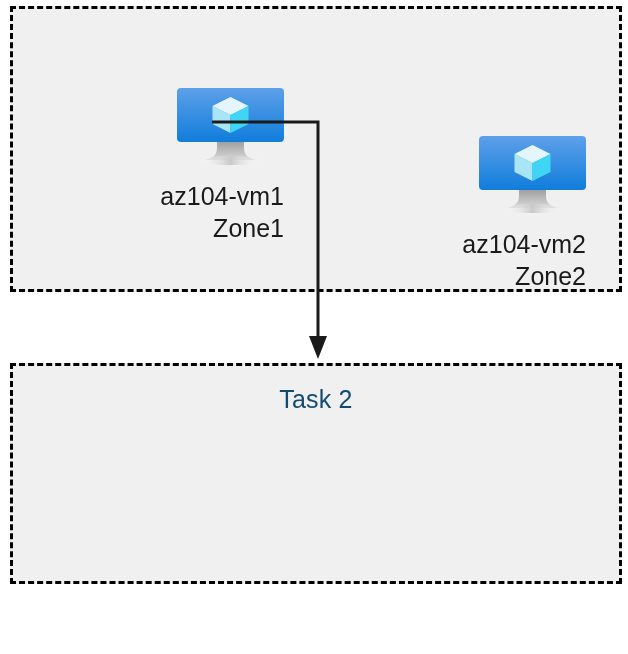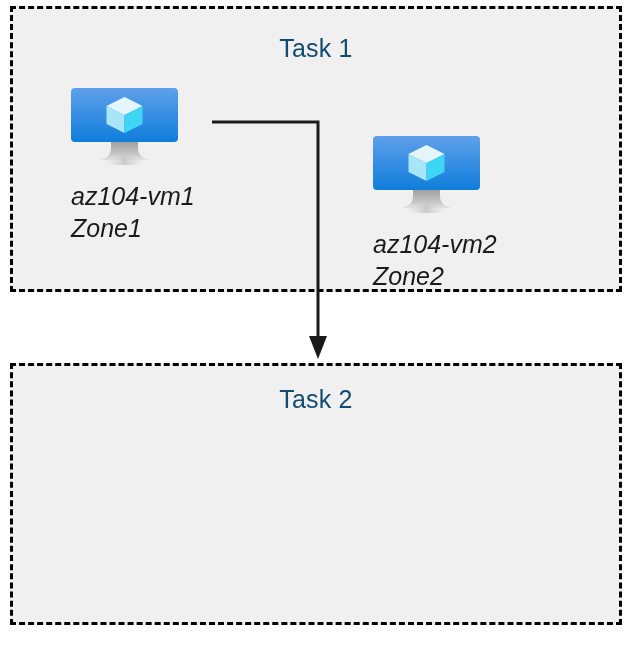--- a/index.html
+++ b/index.html
@@ -32,43 +32,42 @@
   #task-box-1 {
     left: 10px;
     top: 6px;
     width: 612px;
     height: 286px;
   }
   #task-box-2 {
     left: 10px;
     top: 363px;
     width: 612px;
-    height: 262px;
+    height: 221px;
   }
 
   .task-title {
     position: absolute;
     width: 100%;
     left: 0;
     text-align: center;
     color: #134a72;
     font-size: 25px;
     font-weight: 400;
     letter-spacing: 0.2px;
     line-height: 1;
     white-space: nowrap;
   }
   #task-title-1 { top: 27px; }
   #task-title-2 { top: 21px; }
 
   
   .node {
     position: absolute;
-    text-align: left;
-    font-style: italic;
+    text-align: right;
   }
   #node-vm1 { left: 58px; top: 79px; width: 213px; }
   #node-vm2 { left: 360px; top: 79px; width: 213px; margin-top: 48px; }
 
   .node-label {
     font-size: 25px;
     color: #1a1a1a;
     line-height: 1.28;
     white-space: pre-line;
     margin-top: 10px;
@@ -84,21 +83,20 @@
   }
 
   .vm-icon-wrap { display: inline-block; line-height: 0; }
 </style>
 </head>
 <body>
 
 <div id="canvas">
 
   <div class="task-box" id="task-box-1">
-    <div class="task-title" id="task-title-1">Task 1</div>
 
     <div class="node" id="node-vm1">
       <span class="vm-icon-wrap">
         <svg width="107" height="78" viewBox="0 0 107 78" xmlns="http://www.w3.org/2000/svg">
           <defs>
             <linearGradient id="vmScreen1" x1="0" y1="0" x2="0" y2="1">
               <stop offset="0" stop-color="#5ea0ea"></stop>
               <stop offset="1" stop-color="#0f7ddb"></stop>
             </linearGradient>
             <linearGradient id="vmStand1" x1="0" y1="0" x2="0" y2="1">

